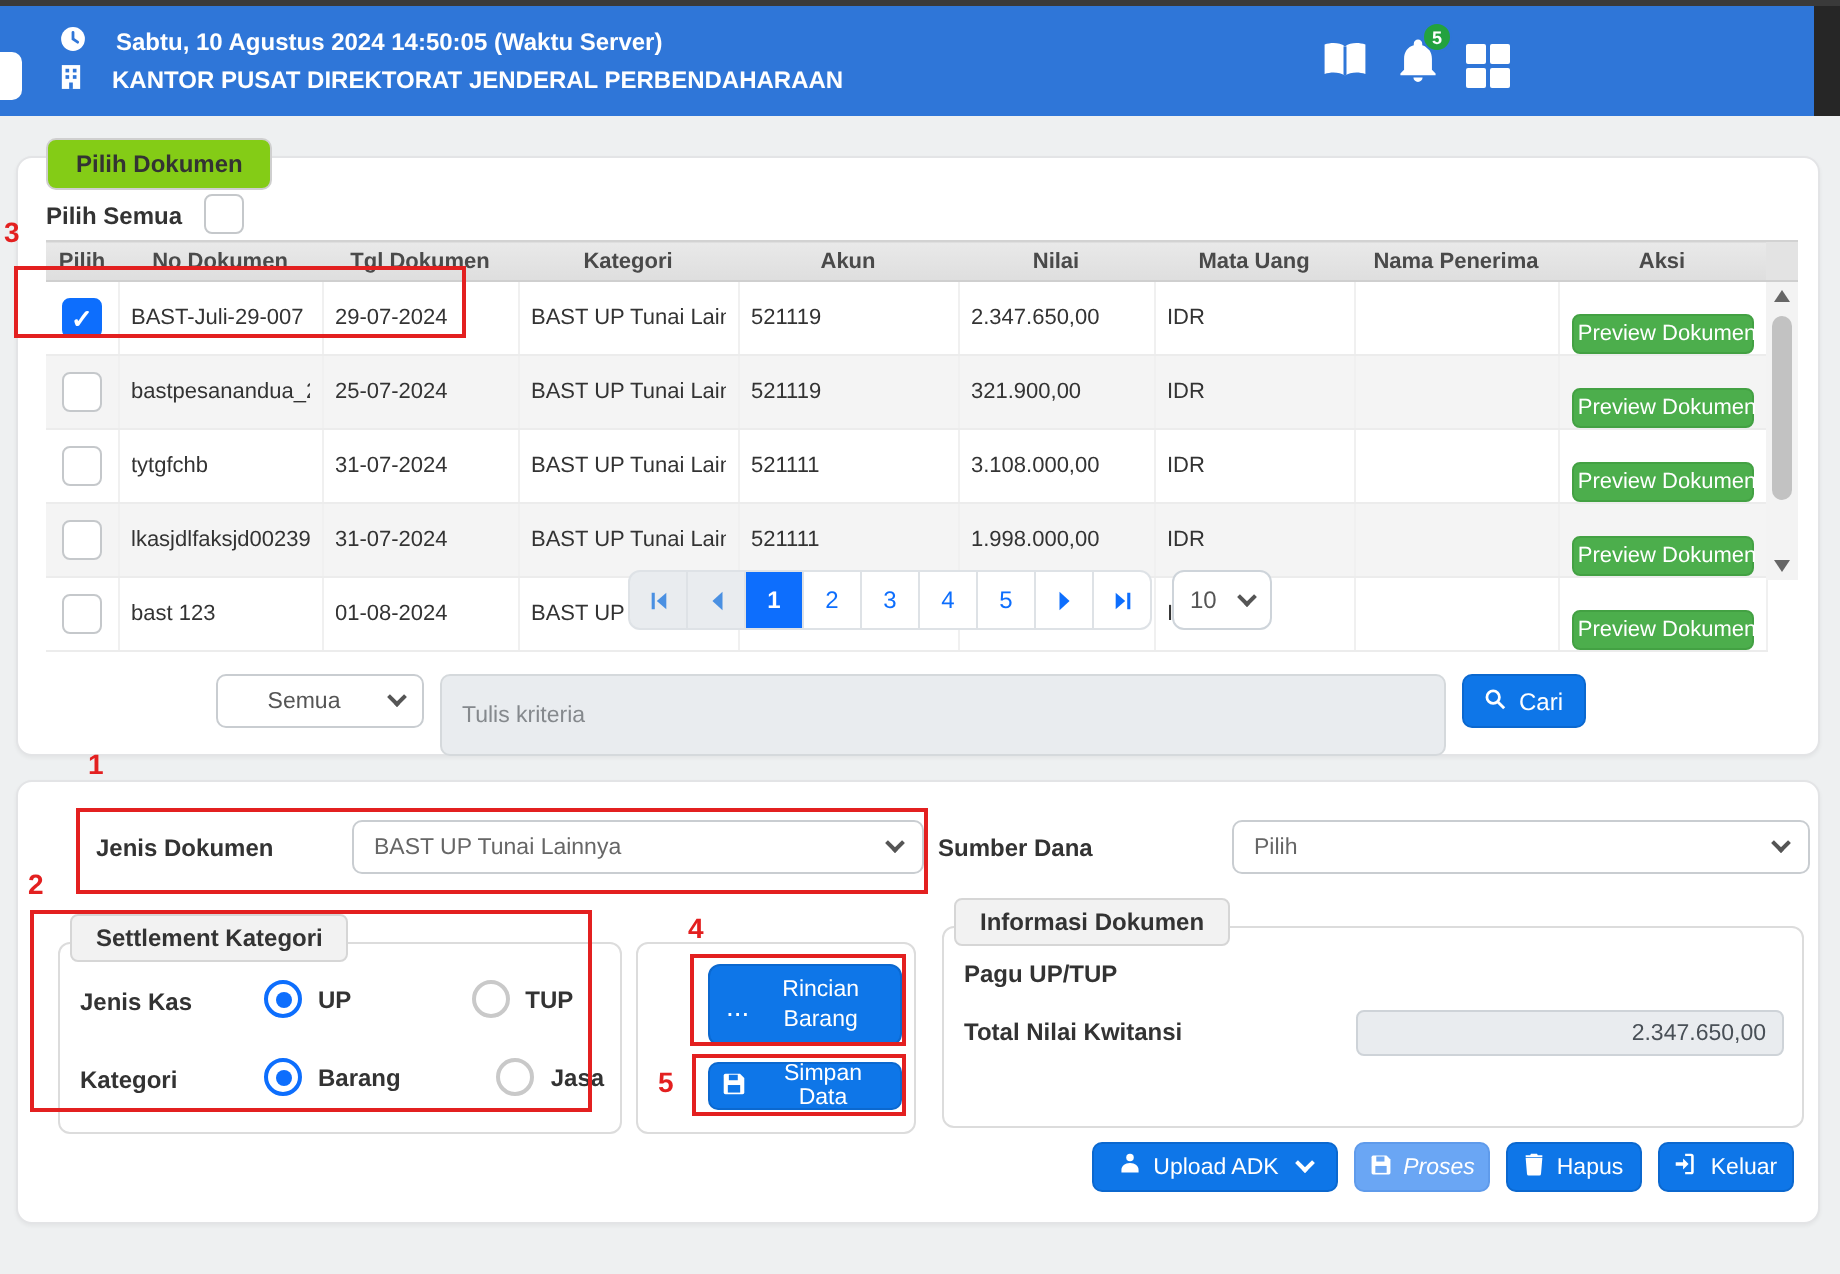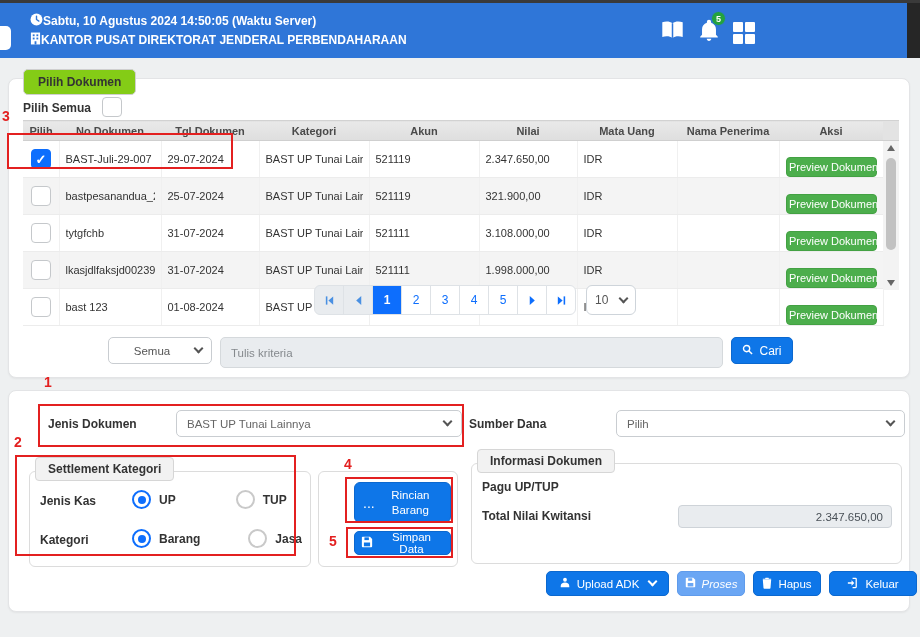--- a/index.html
+++ b/index.html
@@ -4,21 +4,21 @@
 <style>
   html,body{margin:0;padding:0;background:#d8dadc;}
   *{box-sizing:border-box;}
   .screen{position:relative;width:920px;height:637px;background:#eef0f1;overflow:hidden;
           font-family:"Liberation Sans",sans-serif;color:#333;}
   
   .topstrip{position:absolute;left:0;top:0;width:920px;height:3px;background:#3a3a3a;}
   .appbar{position:absolute;left:0;top:3px;width:920px;height:55px;background:#2f76d8;}
   .appbar-corner{position:absolute;right:0;top:0;width:13px;height:55px;background:#262626;}
   .appbar-chip{position:absolute;left:-7px;top:23px;width:18px;height:24px;background:#fff;border-radius:5px;}
-  .hdr-line{position:absolute;left:30px;display:flex;align-items:center;gap:0;color:#fff;
+  .hdr-line{position:absolute;left:30px;display:flex;align-items:center;gap:15px;color:#fff;
             font-size:12px;font-weight:bold;white-space:nowrap;}
   .hdr-line.l1{top:10px;}
   .hdr-line.l2{top:29px;}
   .appbar .icon-btn{position:absolute;cursor:pointer;}
   .book-i{left:659px;top:17px;}
   .bell-i{left:698px;top:15px;}
   .badge{position:absolute;left:711px;top:8px;width:15px;height:15px;border-radius:50%;
          background:#23a23e;color:#fff;font-size:9px;font-weight:bold;display:flex;
          align-items:center;justify-content:center;border:1px solid #2f76d8;}
   .grid-i{left:733px;top:19px;width:22px;height:22px;display:grid;grid-template-columns:10px 10px;
@@ -73,21 +73,21 @@
   .pbtn.active{background:#0d6efd;color:#fff;font-weight:bold;}
   .rnd-l{border-radius:6px 0 0 6px;margin-left:0;}
   .rnd-r{border-radius:0 6px 6px 0;}
   .pagesize{width:50px;height:30px;margin-left:10px;border:1px solid #ced4da;border-radius:6px;
             background:#fff;display:flex;align-items:center;justify-content:space-between;
             padding:0 8px;font-size:12px;color:#555;cursor:pointer;}
   
   .fselect{position:absolute;left:99px;top:258px;width:104px;height:27px;border:1px solid #c9cdd1;
            border-radius:5px;background:#fff;display:flex;align-items:center;cursor:pointer;}
   .fselect .val{flex:1;text-align:center;font-size:11.5px;color:#555;}
-  .criteria{position:absolute;left:211px;top:258px;width:503px;height:31px;background:#e9ecef;
+  .criteria{position:absolute;left:211px;top:258px;width:503px;height:41px;background:#e9ecef;
             border:1px solid #d5d9dc;border-radius:5px;padding:0 10px;font-size:11.5px;
             font-family:"Liberation Sans",sans-serif;color:#495057;}
   .criteria::placeholder{color:#85898d;}
   .cari-btn{position:absolute;left:722px;top:258px;width:62px;height:27px;background:#0e76e8;
             border:1px solid #0b68cf;border-radius:5px;color:#fff;font-size:12px;display:flex;
             align-items:center;justify-content:center;gap:6px;cursor:pointer;
             font-family:"Liberation Sans",sans-serif;}
   
   .flabel{position:absolute;font-size:12px;font-weight:bold;color:#333;white-space:nowrap;}
   .fsel{position:absolute;height:27px;border:1px solid #c9cdd1;border-radius:5px;background:#fff;
@@ -534,21 +534,21 @@
       <span>Proses</span>
     </button>
     <button class="blue-btn foot-btn" style="left:744px;width:68px;">
       <span>
         <svg width="10" height="12" viewBox="0 0 12 14" fill="#fff">
             <path d="M1 3.4h10l-.8 9.6a1 1 0 0 1-1 .9H2.8a1 1 0 0 1-1-.9L1 3.4zM4.2.8h3.6l.5 1H11v1.2H1V1.8h2.7l.5-1z"></path>
           </svg>
       </span>
       <span>Hapus</span>
     </button>
-    <button class="blue-btn foot-btn" style="left:820px;width:88px;">
+    <button class="blue-btn foot-btn" style="left:820px;width:68px;">
       <span>
         <svg width="12" height="12" viewBox="0 0 14 14" fill="#fff">
             <path d="M6.5 1H10a1.5 1.5 0 0 1 1.5 1.5v9A1.5 1.5 0 0 1 10 13H6.5v-1.4H10V2.4H6.5z"></path>
             <path d="M5.3 3.8 8.5 7l-3.2 3.2V8H1V6h4.3z"></path>
           </svg>
       </span>
       <span>Keluar</span>
     </button>
   </div>
 

